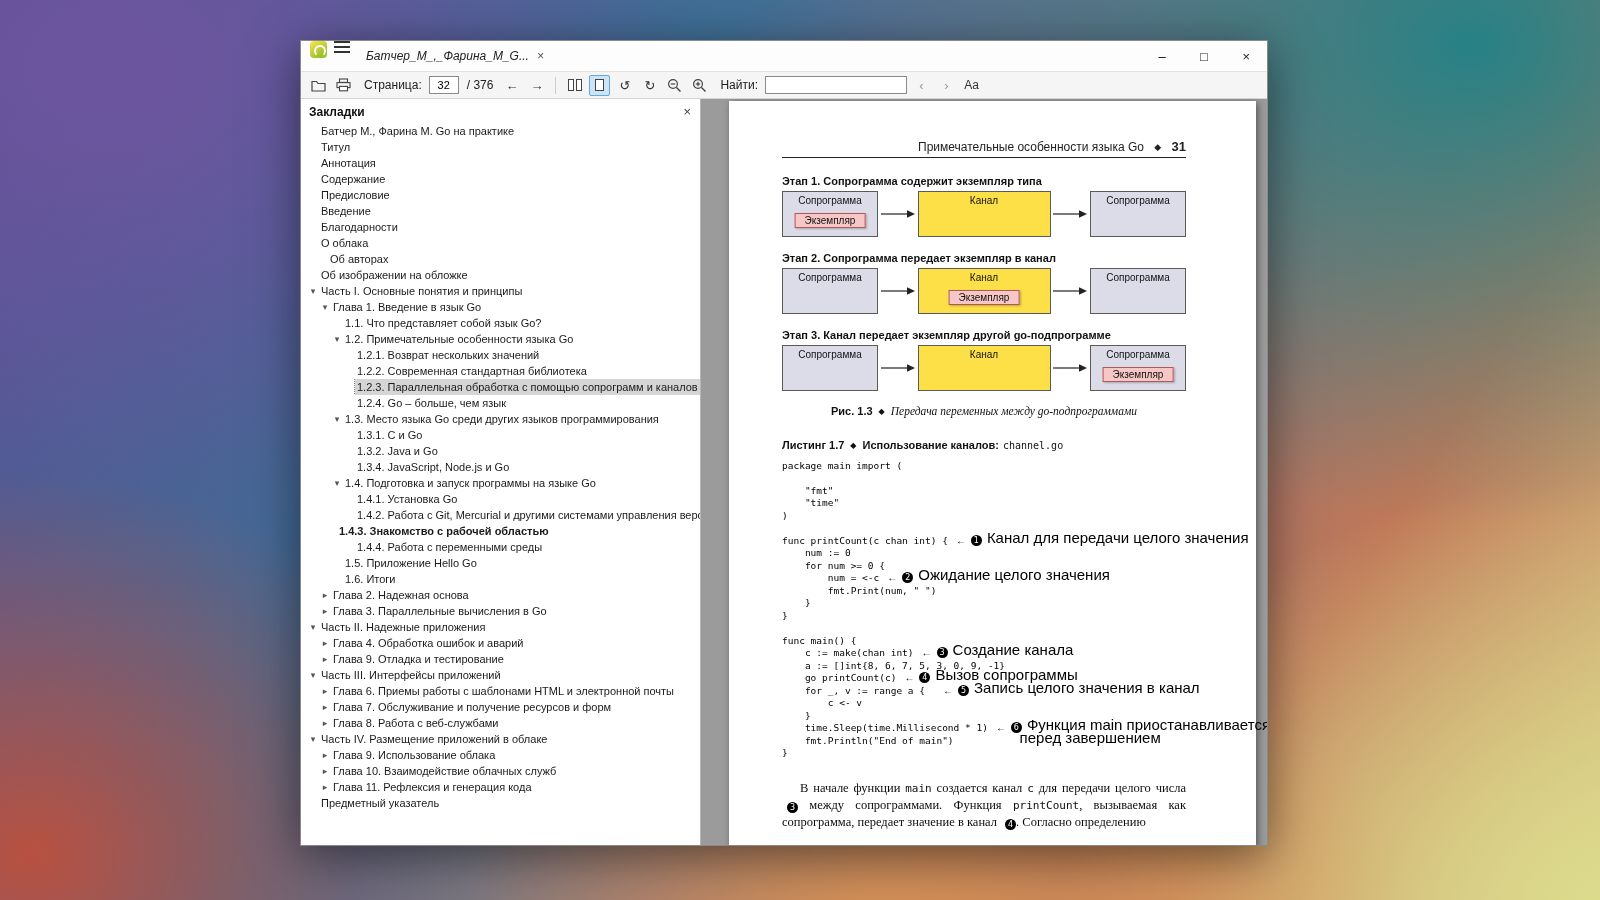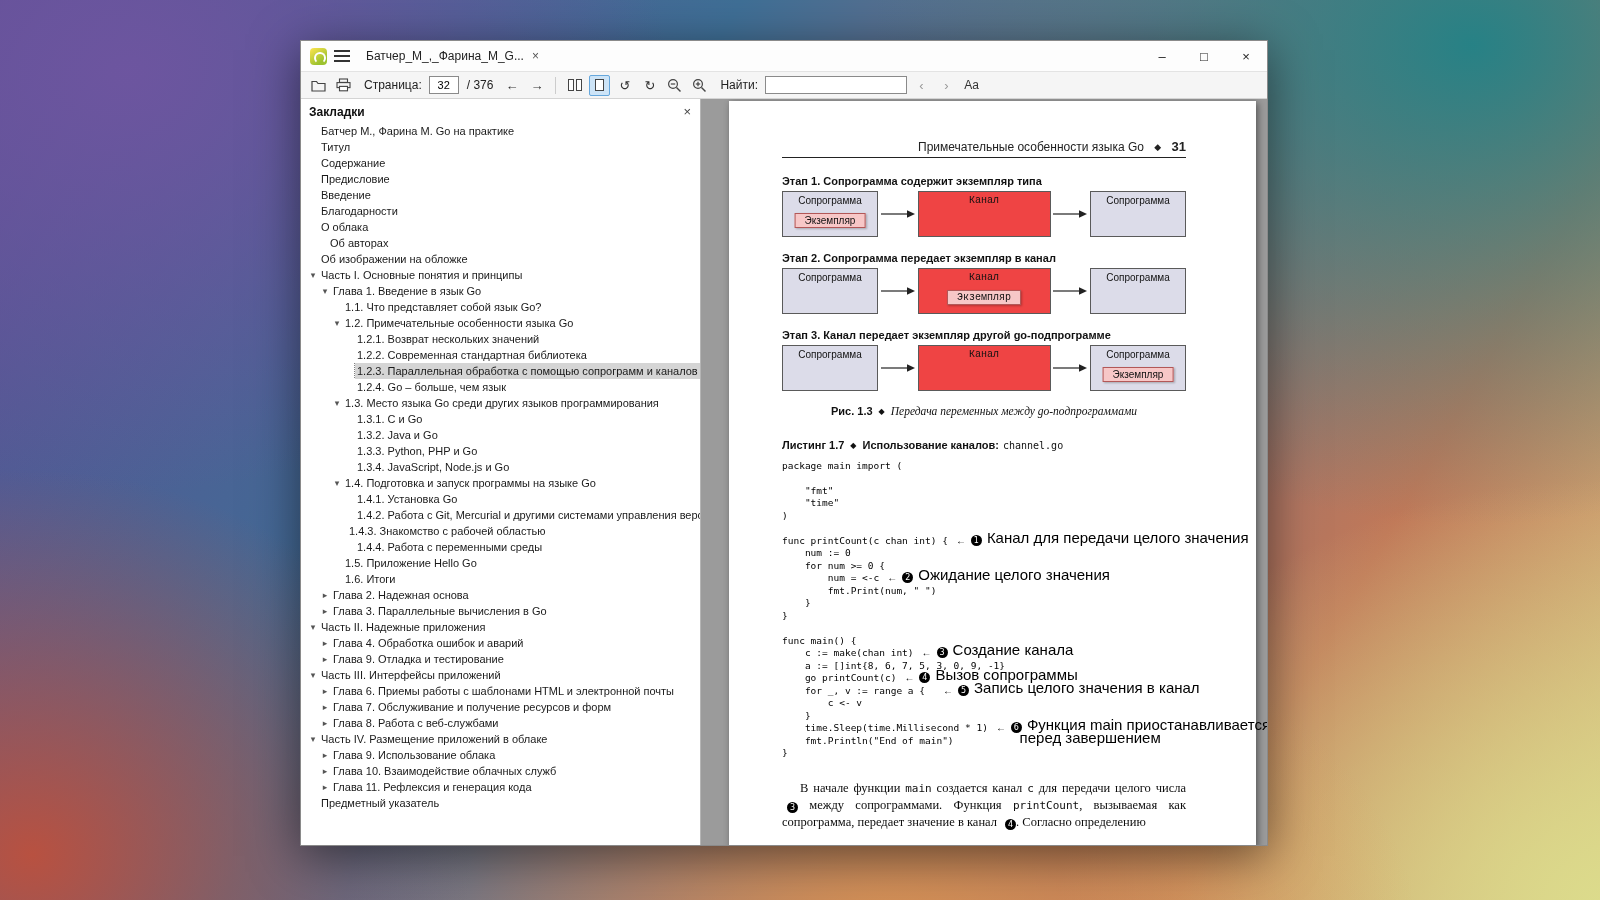--- a/index.html
+++ b/index.html
@@ -11,21 +11,21 @@
       radial-gradient(1000px 800px at 92% 5%, rgba(32,130,135,.95), transparent 60%),
       radial-gradient(800px 700px at 2% 95%, rgba(190,80,60,.95), transparent 55%),
       radial-gradient(900px 600px at 55% 105%, rgba(225,150,80,.9), transparent 60%),
       radial-gradient(900px 700px at 100% 100%, rgba(220,220,140,.95), transparent 60%),
       linear-gradient(120deg,#5c4f93 0%,#3f6f96 35%,#7a6f85 55%,#c07858 80%,#d8c584 100%);
   }
   .window { position:absolute; left:300px; top:40px; width:968px; height:806px;
     background:#fff; border:1px solid #8a8a8a; box-shadow:0 10px 45px rgba(0,0,0,.5);
     display:flex; flex-direction:column; }
   
-  .titlebar { height:30px; background:#fdfdfd; display:flex; align-items:center; flex:0 0 30px; }
+  .titlebar { height:30px; background:#fdfdfd; display:flex; align-items:flex-start; flex:0 0 30px;font-style:italic; }
   .app-icon { width:17px; height:17px; margin:0 7px 0 9px; border-radius:4px;
     background:linear-gradient(145deg,#f2e04a 10%,#9cc22e 75%); position:relative; }
   .app-icon::after { content:""; position:absolute; left:4px; top:4px; width:8px; height:8px;
     border:2px solid #fff; border-radius:50%; border-bottom-color:transparent; }
   .menu-icon { width:16px; margin-right:10px; display:flex; flex-direction:column; gap:3px; cursor:pointer; }
   .menu-icon i { display:block; height:2px; background:#333; }
   .tab { display:flex; align-items:center; gap:8px; font-size:12px; color:#222; padding:0 6px; height:100%; }
   .tab-close { color:#555; font-size:12px; cursor:pointer; }
   .win-controls { margin-left:auto; display:flex; height:100%; }
   .win-btn { width:42px; height:100%; display:flex; align-items:center; justify-content:center;
@@ -68,21 +68,21 @@
     padding-bottom:3px; }
   .ph-orn { font-size:9px; margin:0 7px; vertical-align:1px; }
   .ph-num { font-weight:bold; font-size:13px; }
   .stage-heading { font-weight:bold; font-size:11px; margin:15px 0 4px; }
   .stage-heading.first { margin-top:17px; }
   .stage-row { display:flex; align-items:center; justify-content:space-between; }
   .dbox { height:46px; border:1px solid #5a5a5a; position:relative; flex:0 0 auto; }
   .dbox.small { width:96px; }
   .dbox.wide  { width:133px; }
   .dbox.lav   { background:#dcdce9; }
-  .dbox.green { background:#ef4444;font-family:Liberation Mono, monospace; }
+  .dbox.green { background:#fde047; }
   .dbox-label { text-align:center; font-size:10px; padding-top:3px; }
   .instance { position:absolute; left:50%; transform:translateX(-50%); top:21px; font-size:10px;
     padding:1px 9px; background:#f7c7c7; border:1px solid #b25858; white-space:nowrap;
     box-shadow:1px 1px 2px rgba(0,0,0,.25); }
   .darrow { display:flex; align-items:center; }
   .figure-caption { text-align:center; font-size:11.5px; margin-top:14px;
     font-family:"Liberation Serif",serif; }
   .figure-caption b { font-family:"Liberation Sans",sans-serif; font-size:11px; }
   .orn { font-size:8px; margin:0 6px; vertical-align:1px; }
   .listing-heading { margin-top:22px; font-size:11px; }
@@ -191,20 +191,24 @@
           <div class="tree-item" style="padding-left: 6px;">
             <span class="tree-arrow"></span>
             <span class="tree-label">Батчер М., Фарина М. Go на практике</span>
           </div>
           <div class="tree-item" style="padding-left: 6px;">
             <span class="tree-arrow"></span>
             <span class="tree-label">Титул</span>
           </div>
           <div class="tree-item" style="padding-left: 6px;">
             <span class="tree-arrow"></span>
+            <span class="tree-label">Аннотация</span>
+          </div>
+          <div class="tree-item" style="padding-left: 6px;">
+            <span class="tree-arrow"></span>
             <span class="tree-label">Содержание</span>
           </div>
           <div class="tree-item" style="padding-left: 6px;">
             <span class="tree-arrow"></span>
             <span class="tree-label">Предисловие</span>
           </div>
           <div class="tree-item" style="padding-left: 6px;">
             <span class="tree-arrow"></span>
             <span class="tree-label">Введение</span>
           </div>
@@ -263,39 +267,35 @@
           <div class="tree-item" style="padding-left: 42px;">
             <span class="tree-arrow"></span>
             <span class="tree-label">1.3.1. C и Go</span>
           </div>
           <div class="tree-item" style="padding-left: 42px;">
             <span class="tree-arrow"></span>
             <span class="tree-label">1.3.2. Java и Go</span>
           </div>
           <div class="tree-item" style="padding-left: 42px;">
             <span class="tree-arrow"></span>
-            <span class="tree-label">1.3.3. Python, PHP и Go</span>
-          </div>
-          <div class="tree-item" style="padding-left: 42px;">
-            <span class="tree-arrow"></span>
             <span class="tree-label">1.3.4. JavaScript, Node.js и Go</span>
           </div>
           <div class="tree-item" style="padding-left: 30px;">
             <span class="tree-arrow">▾</span>
             <span class="tree-label">1.4. Подготовка и запуск программы на языке Go</span>
           </div>
           <div class="tree-item" style="padding-left: 42px; text-align: center;">
             <span class="tree-arrow"></span>
             <span class="tree-label">1.4.1. Установка Go</span>
           </div>
           <div class="tree-item" style="padding-left: 42px;">
             <span class="tree-arrow"></span>
             <span class="tree-label">1.4.2. Работа с Git, Mercurial и другими системами управления версиями</span>
           </div>
-          <div class="tree-item" style="padding-left: 34px;">
+          <div class="tree-item" style="padding-left: 24px; font-weight: bold;">
             <span class="tree-arrow"></span>
             <span class="tree-label">1.4.3. Знакомство с рабочей областью</span>
           </div>
           <div class="tree-item" style="padding-left: 42px;">
             <span class="tree-arrow"></span>
             <span class="tree-label">1.4.4. Работа с переменными среды</span>
           </div>
           <div class="tree-item" style="padding-left: 30px;">
             <span class="tree-arrow"></span>
             <span class="tree-label">1.5. Приложение Hello Go</span>

